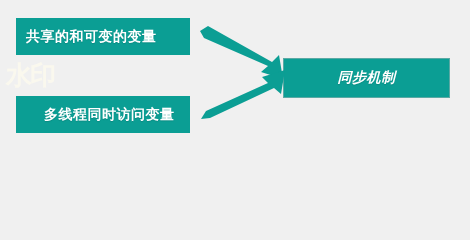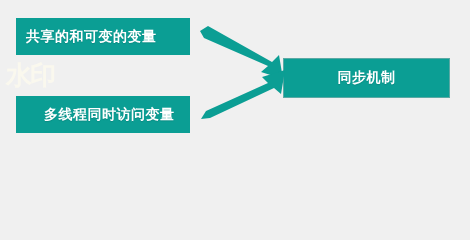--- a/index.html
+++ b/index.html
@@ -65,20 +65,21 @@
     font-size: 14px;
   }
   #node-sync-mechanism {
     left: 283px;
     top: 58px;
     width: 167px;
     height: 40px;
     border: 1px solid #5aa9a4;
     justify-content: center;
     font-size: 14px;
+    font-style: italic;
   }
   #node-sync-mechanism .node-label {
     text-align: center;
   }
   #arrows {
     position: absolute;
     left: 0;
     top: 0;
     width: 470px;
     height: 151px;

